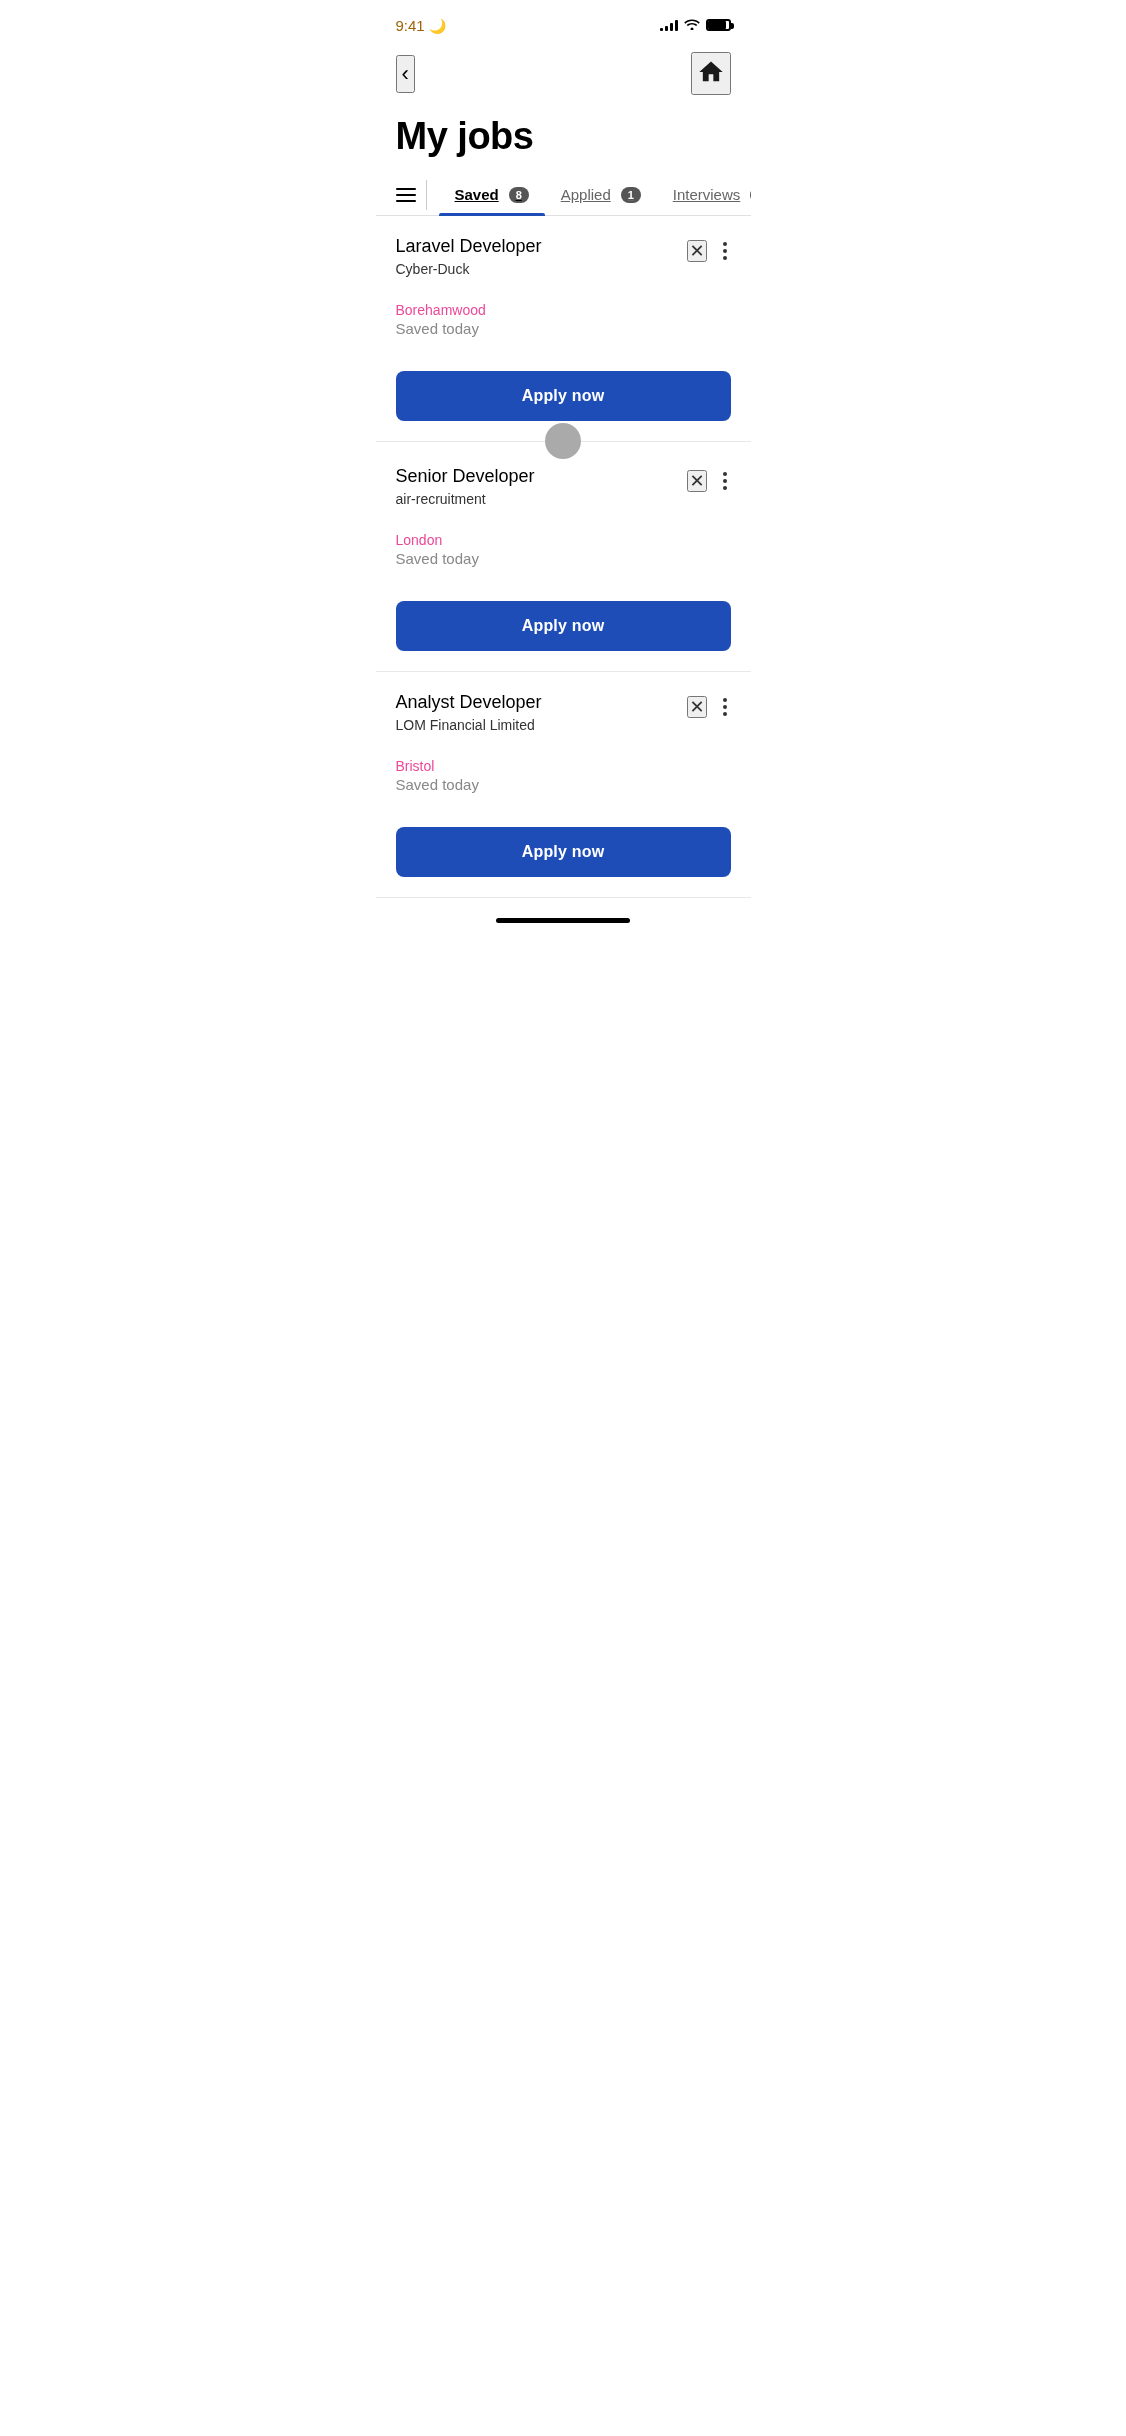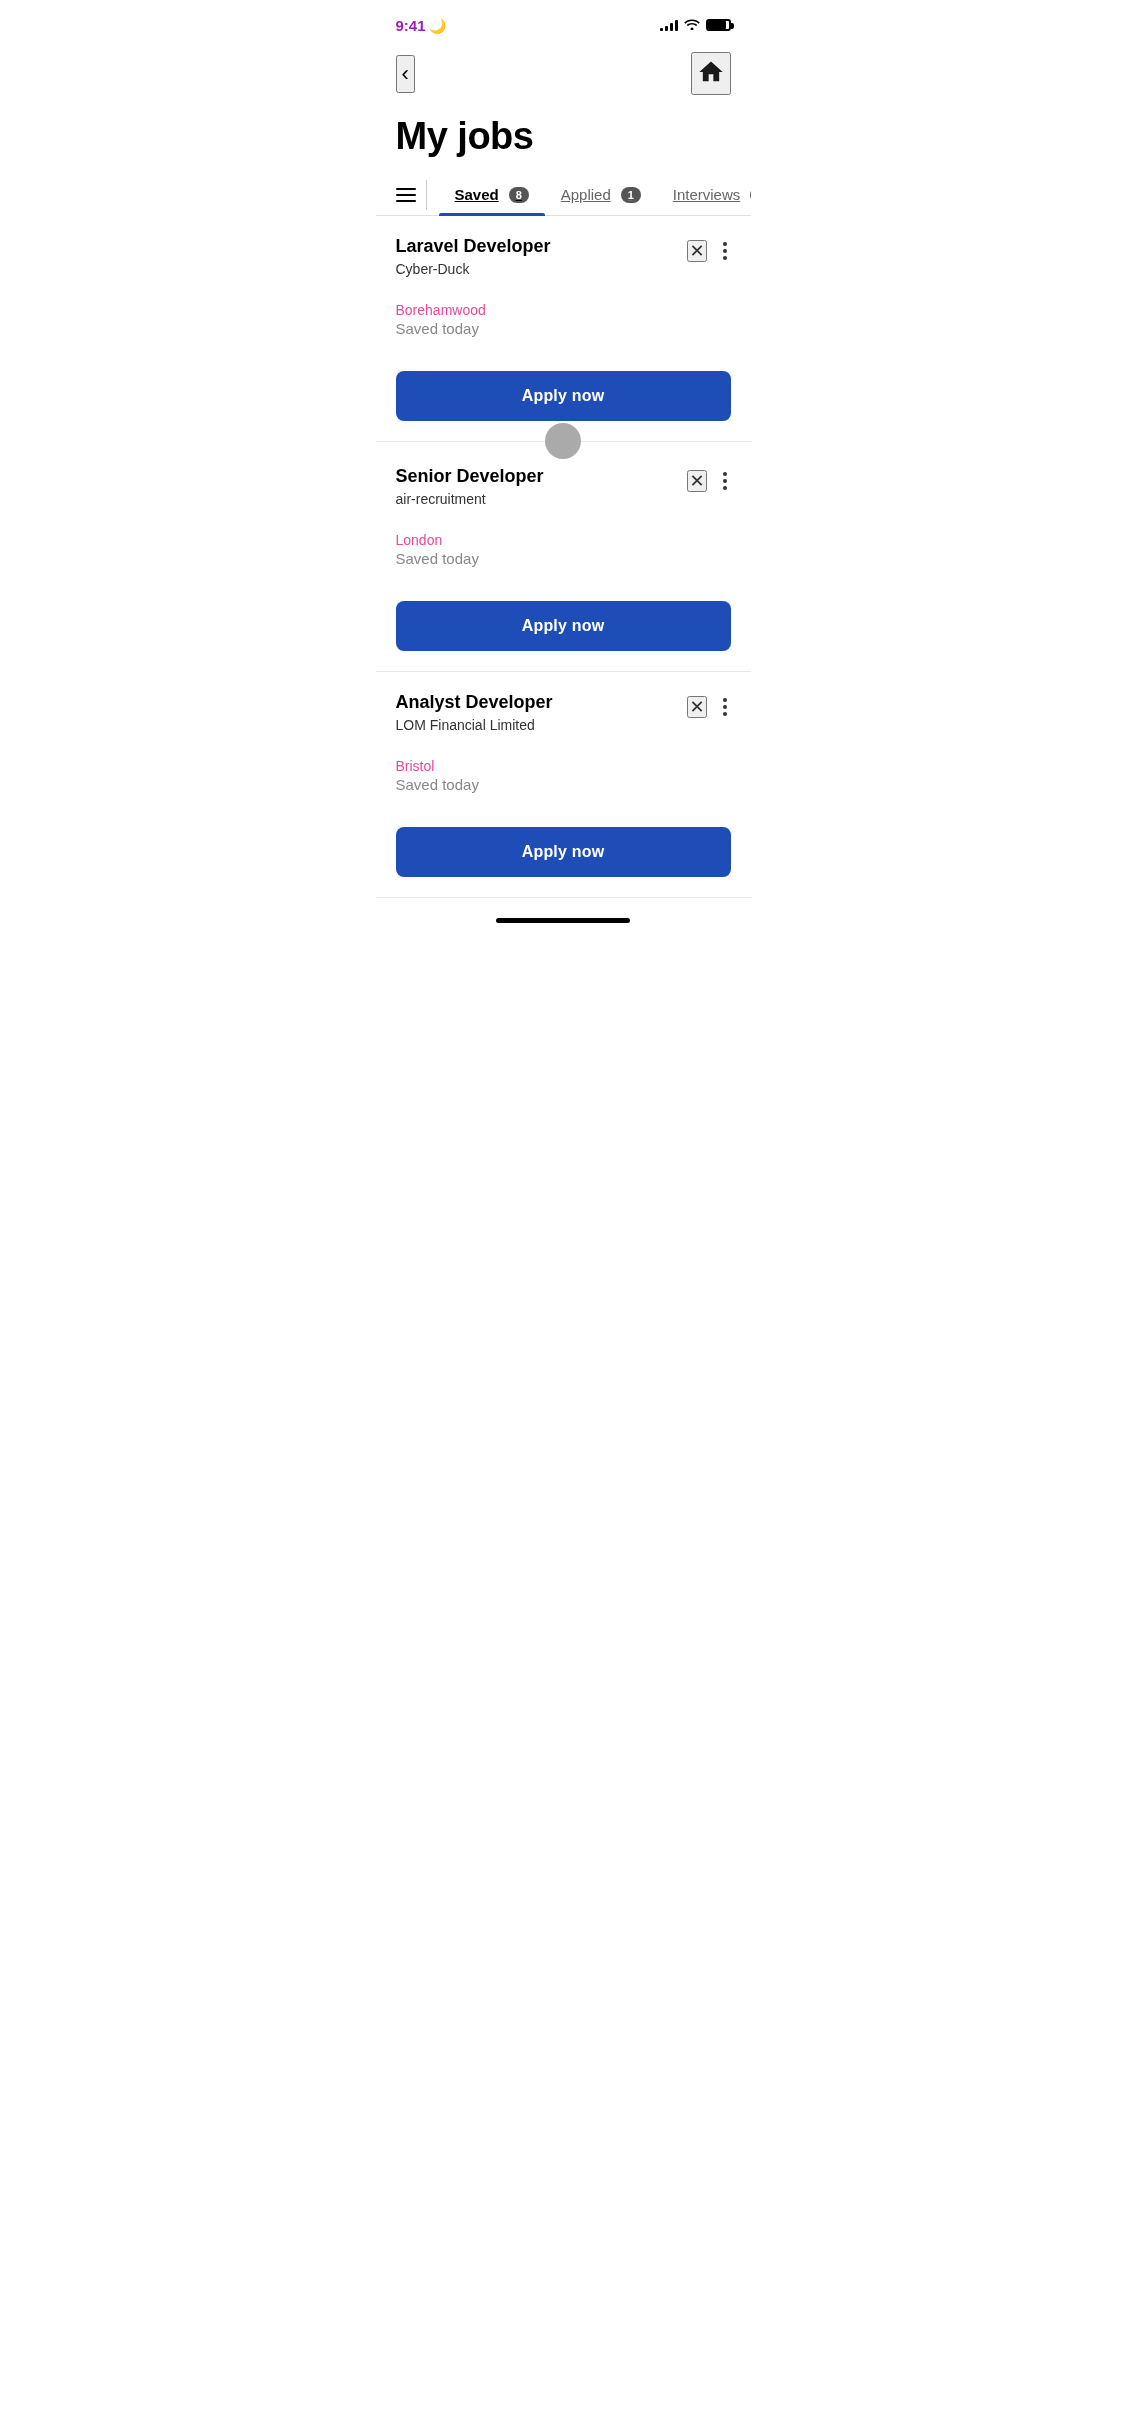--- a/index.html
+++ b/index.html
@@ -18,22 +18,22 @@
     
     .status-bar {
       display: flex;
       justify-content: space-between;
       align-items: center;
       padding: 14px 20px 8px 20px;
       height: 44px;
     }
     .status-time {
       font-size: 15px;
-      font-weight: 700;
-      color: #a21caf;
+      font-weight: 400;
+      color: #a16207;
     }
     .status-icons {
       display: flex;
       align-items: center;
       gap: 6px;
     }
     .signal-bars {
       display: flex;
       align-items: flex-end;
       gap: 2px;
@@ -178,21 +178,21 @@
     .job-card-header {
       display: flex;
       justify-content: space-between;
       align-items: flex-start;
     }
     .job-info {
       flex: 1;
     }
     .job-title {
       font-size: 18px;
-      font-weight: 700;
+      font-weight: 400;
       color: #000;
       margin-bottom: 4px;
     }
     .job-company {
       font-size: 14px;
       color: #333;
       margin-bottom: 2px;
     }
     .job-location {
       font-size: 14px;

